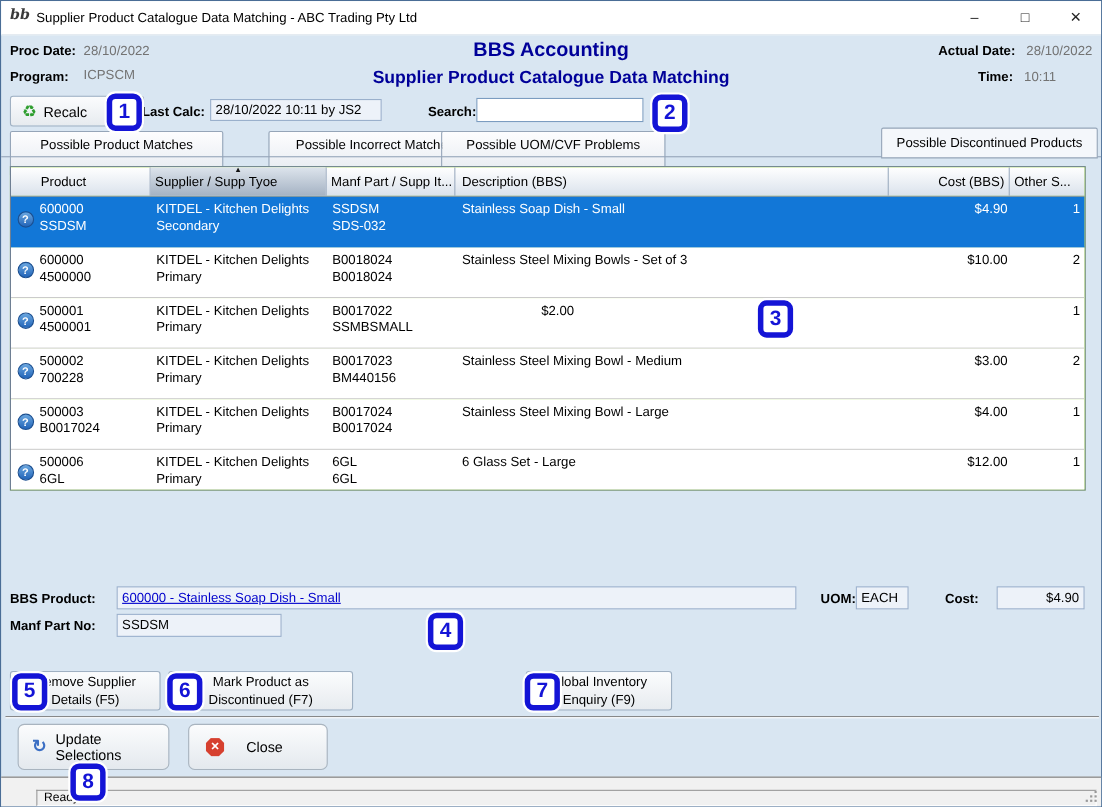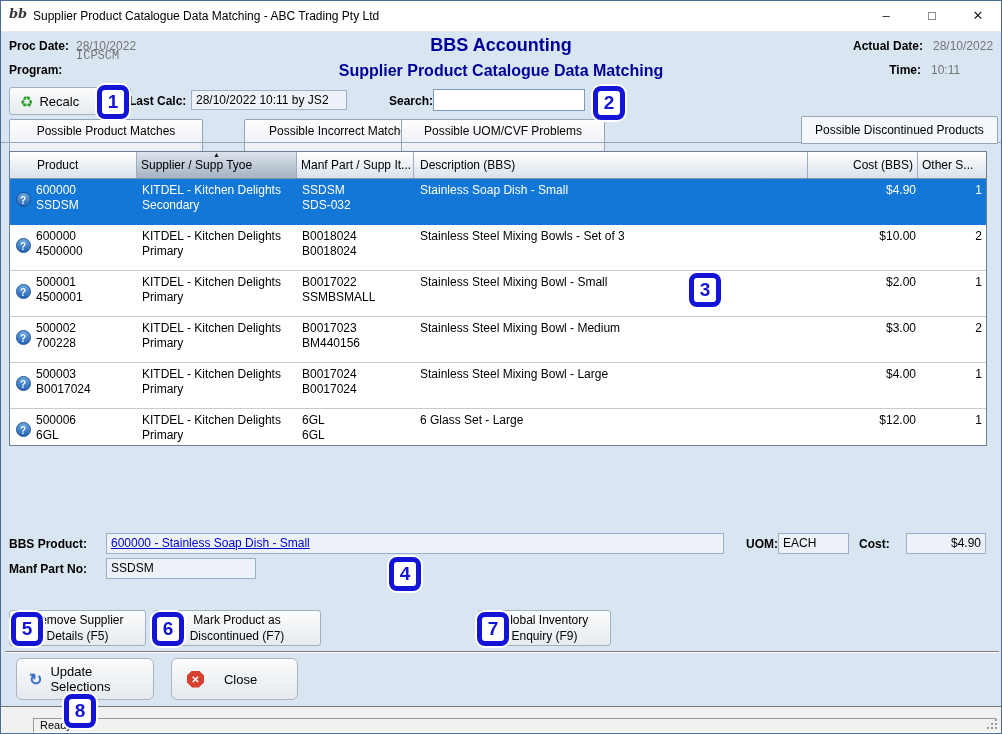--- a/index.html
+++ b/index.html
@@ -88,21 +88,21 @@
     <span id="app-icon">bb</span>
     <span id="win-title">Supplier Product Catalogue Data Matching - ABC Trading Pty Ltd</span>
     <div class="wbtn" id="btn-min">–</div>
     <div class="wbtn" id="btn-max">□</div>
     <div class="wbtn" id="btn-close">✕</div>
   </div>
 
   <span class="lbl" style="left:8px;top:38px;">Proc Date:</span>
   <span class="val" style="left:75px;top:38px;">28/10/2022</span>
   <span class="lbl" style="left:8px;top:62px;">Program:</span>
-  <span class="val" style="left:75px;top:48px;font-family:Liberation Mono, monospace;">ICPSCM</span>
+  <span class="val" style="left:75px;top:60px;">ICPSCM</span>
 
   <div id="app-title">BBS Accounting</div>
   <div id="app-subtitle">Supplier Product Catalogue Data Matching</div>
 
   <span class="lbl" style="right:78px;top:38px;">Actual Date:</span>
   <span class="val" style="left:932px;top:38px;">28/10/2022</span>
   <span class="lbl" style="right:80px;top:62px;">Time:</span>
   <span class="val" style="left:930px;top:62px;">10:11</span>
 
   <div id="recalc-btn">
@@ -176,21 +176,20 @@
             <div>4500001</div>
           </div>
           <div class="gc gc-supplier">
             <div>KITDEL - Kitchen Delights</div>
             <div>Primary</div>
           </div>
           <div class="gc gc-manf">
             <div>B0017022</div>
             <div>SSMBSMALL</div>
           </div>
-          <div class="gc gc-desc">Stainless Steel Mixing Bowl - Small</div>
           <div class="gc gc-cost">$2.00</div>
           <div class="gc gc-other">1</div>
         </div>
         <div class="grow">
           <div class="gc gc-icon"><span class="qicon">?</span></div>
           <div class="gc gc-product">
             <div>500002</div>
             <div>700228</div>
           </div>
           <div class="gc gc-supplier">
@@ -242,21 +241,21 @@
           <div class="gc gc-other">1</div>
         </div>
       </div>
   </div>
 
   <span class="lbl" style="left:8px;top:536px;">BBS Product:</span>
   <div class="field" id="bbs-product-field" style="left:105px;top:532px;width:618px;height:21px;line-height:19px;">
     <a href="#">600000 - Stainless Soap Dish - Small</a>
   </div>
   <span class="lbl" style="left:745px;top:536px;">UOM:</span>
-  <div class="field" style="left:777px;top:532px;width:71px;height:21px;line-height:19px;">EACH</div>
+  <div class="field" style="left:777px;top:532px;width:48px;height:21px;line-height:19px;">EACH</div>
   <span class="lbl" style="left:858px;top:536px;text-align:center;">Cost:</span>
   <div class="field" style="left:905px;top:532px;width:80px;height:21px;line-height:19px;text-align:right;">$4.90</div>
   <span class="lbl" style="left:8px;top:561px;">Manf Part No:</span>
   <div class="field" style="left:105px;top:557px;width:150px;height:21px;line-height:19px;">SSDSM</div>
 
   <div class="abtn" style="left:8px;width:137px;">
     <div>Remove Supplier</div>
     <div>Details (F5)</div>
   </div>
   <div class="abtn" style="left:152px;width:168px;">

